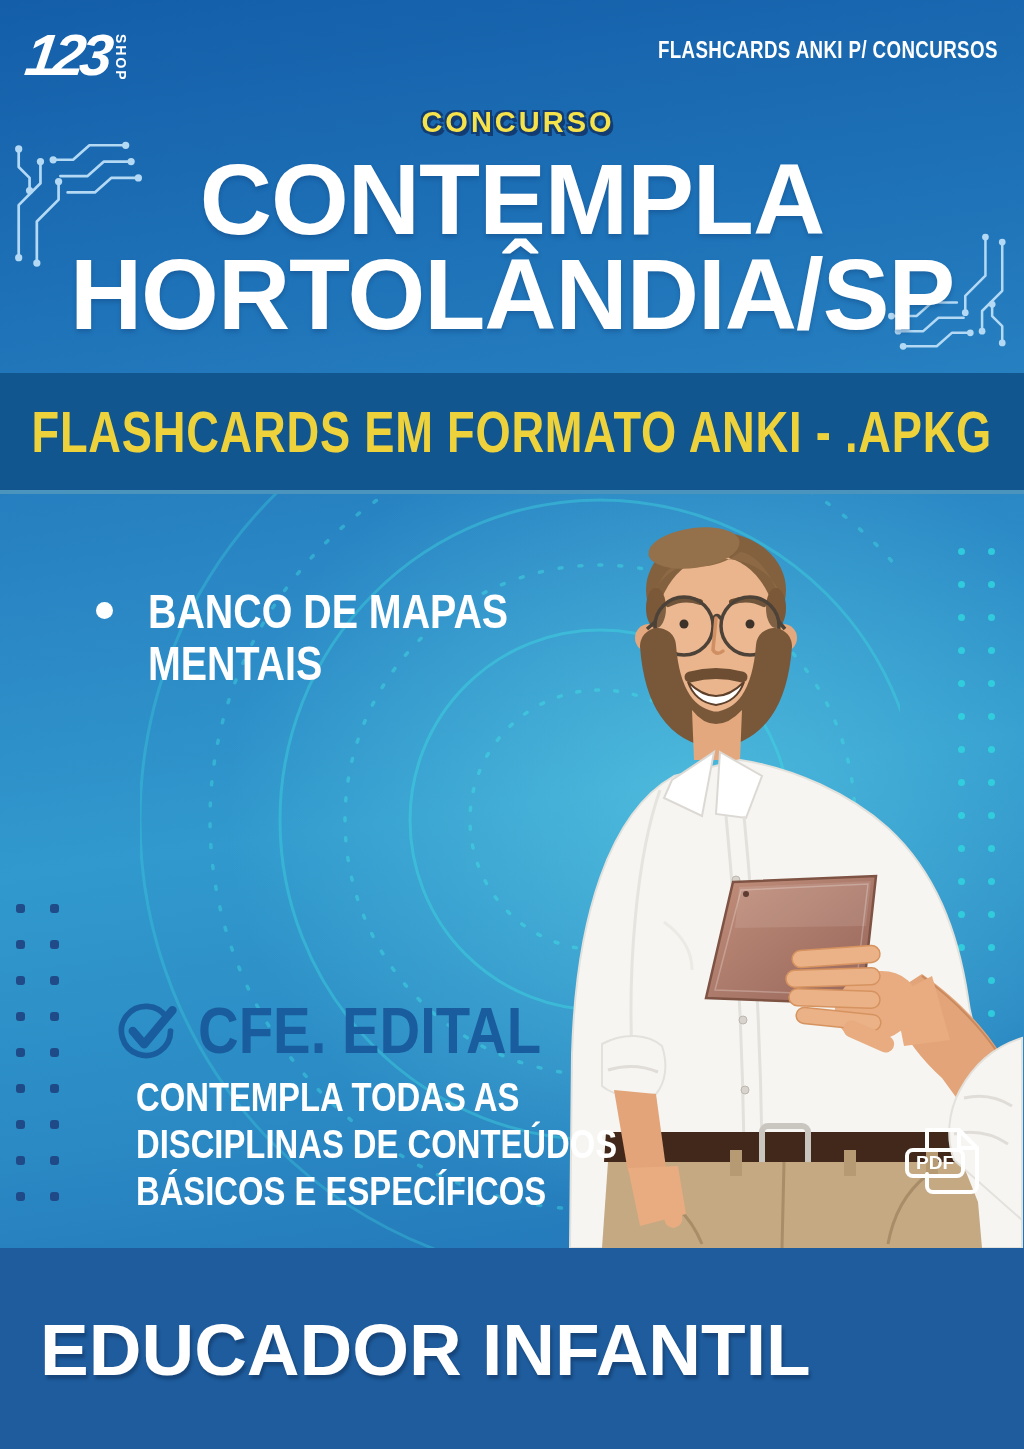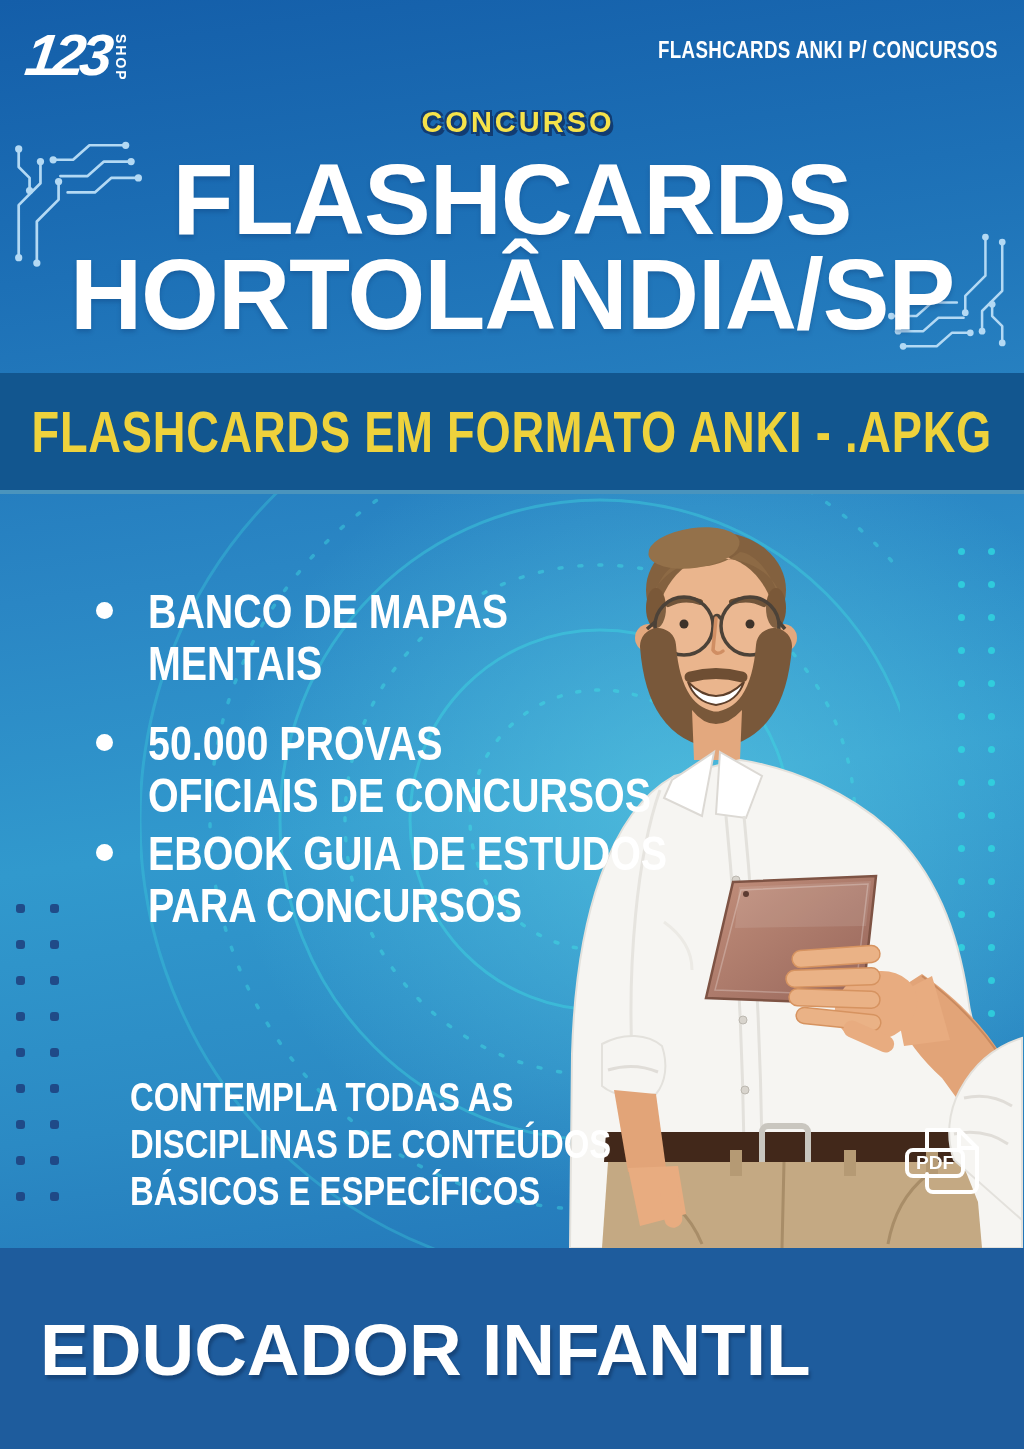--- a/index.html
+++ b/index.html
@@ -42,21 +42,21 @@
   .section-head .icon{flex:0 0 auto;}
   .brindes-head .icon{width:62px;height:62px;margin-right:16px;}
   .cfe-head .icon{width:68px;height:68px;margin-right:18px;}
 
   .bullet{left:92px;color:#fff;font-weight:700;font-size:48px;line-height:1.08;white-space:nowrap;}
   .bullet .dot{position:absolute;left:4px;top:16px;width:17px;height:17px;border-radius:50%;background:#fff;}
   .bullet .lines{margin-left:56px;}
   .bullet .cond{transform:scaleX(.82);}
   .b1{top:586px;} .b2{top:718px;} .b3{top:828px;}
 
-  .para{left:130px;top:1074px;color:#fff;font-weight:700;font-size:40px;line-height:1.18;white-space:nowrap;}
+  .para{left:136px;top:1074px;color:#fff;font-weight:700;font-size:40px;line-height:1.18;white-space:nowrap;}
   .para .cond{transform:scaleX(.82);}
 
   
   .pdf{left:901px;top:1120px;width:86px;height:84px;color:#fff;}
 
   
   .footer{left:0;top:1248px;width:1024px;height:201px;background:#1e5c9d;}
   .footer-title{position:absolute;left:8px;top:50%;width:100%;transform:translateY(-50%);
     color:#fff;font-size:73px;font-weight:700;letter-spacing:0;white-space:nowrap;
     text-shadow:2px 4px 3px rgba(8,30,60,.35);padding-left:32px;}
@@ -175,21 +175,21 @@
   <div class="abs logo">
     <span class="logo-number">123</span>
     <span class="logo-word">SHOP</span>
   </div>
   <div class="abs tagline">
     <span class="cond">FLASHCARDS ANKI P/ CONCURSOS</span>
   </div>
 
   <div class="abs kicker">CONCURSO</div>
   <div class="abs title">
-    <span>FLASHCARDS</span><br>
+    <span>CONTEMPLA</span><br>
     <span>HORTOLÂNDIA/SP</span>
   </div>
 
   <svg class="abs man" viewBox="0 0 480 750" aria-hidden="true">
     <defs>
       <linearGradient id="tabgrad" x1="0" y1="0" x2="1" y2="1">
         <stop offset="0" stop-color="#c28f7b"></stop>
           <stop offset="1" stop-color="#96655a"></stop>
       </linearGradient>
     </defs>
@@ -280,31 +280,28 @@
       <span class="cond-c">FLASHCARDS EM FORMATO ANKI - .APKG</span>
     </div>
   </div>
 
 
   <div class="abs bullet b1">
     <span class="dot"></span>
     <div class="lines"><span class="cond">BANCO DE MAPAS</span><br>
     <span class="cond">MENTAIS</span></div>
   </div>
-  <div class="abs bullet b2">
-    <span class="dot"></span>
-    <div class="lines"><span class="cond">50.000 PROVAS</span><br>
-    <span class="cond">OFICIAIS DE CONCURSOS</span></div>
-  </div>
-  <div class="abs bullet b3">
-    <span class="dot"></span>
-    <div class="lines"><span class="cond">EBOOK GUIA DE ESTUDOS</span><br>
-    <span class="cond">PARA CONCURSOS</span></div>
-  </div>
-
+
+  <div class="abs section-head cfe-head">
+    <svg class="icon" viewBox="0 0 72 72" fill="none" stroke="#1a5d9e" stroke-linecap="round" stroke-linejoin="round">
+      <path d="M58 22 A26 26 0 1 0 62 36" stroke-width="6"></path>
+      <path d="M22 36 L34 50 L64 14" stroke-width="9"></path>
+    </svg>
+    <span class="label"><span class="cond">CFE. EDITAL</span></span>
+  </div>
 
   <div class="abs para">
     <span class="cond">CONTEMPLA TODAS AS</span><br>
     <span class="cond">DISCIPLINAS DE CONTEÚDOS</span><br>
     <span class="cond">BÁSICOS E ESPECÍFICOS</span>
   </div>
 
   <svg class="abs pdf" viewBox="0 0 86 84">
     <g fill="none" stroke="#ffffff" stroke-width="4" stroke-linejoin="round" stroke-linecap="round">
       <path d="M26 10 H58 L76 28 V66 A6 6 0 0 1 70 72 H32 A6 6 0 0 1 26 66 V54 M26 28 V10"></path>

